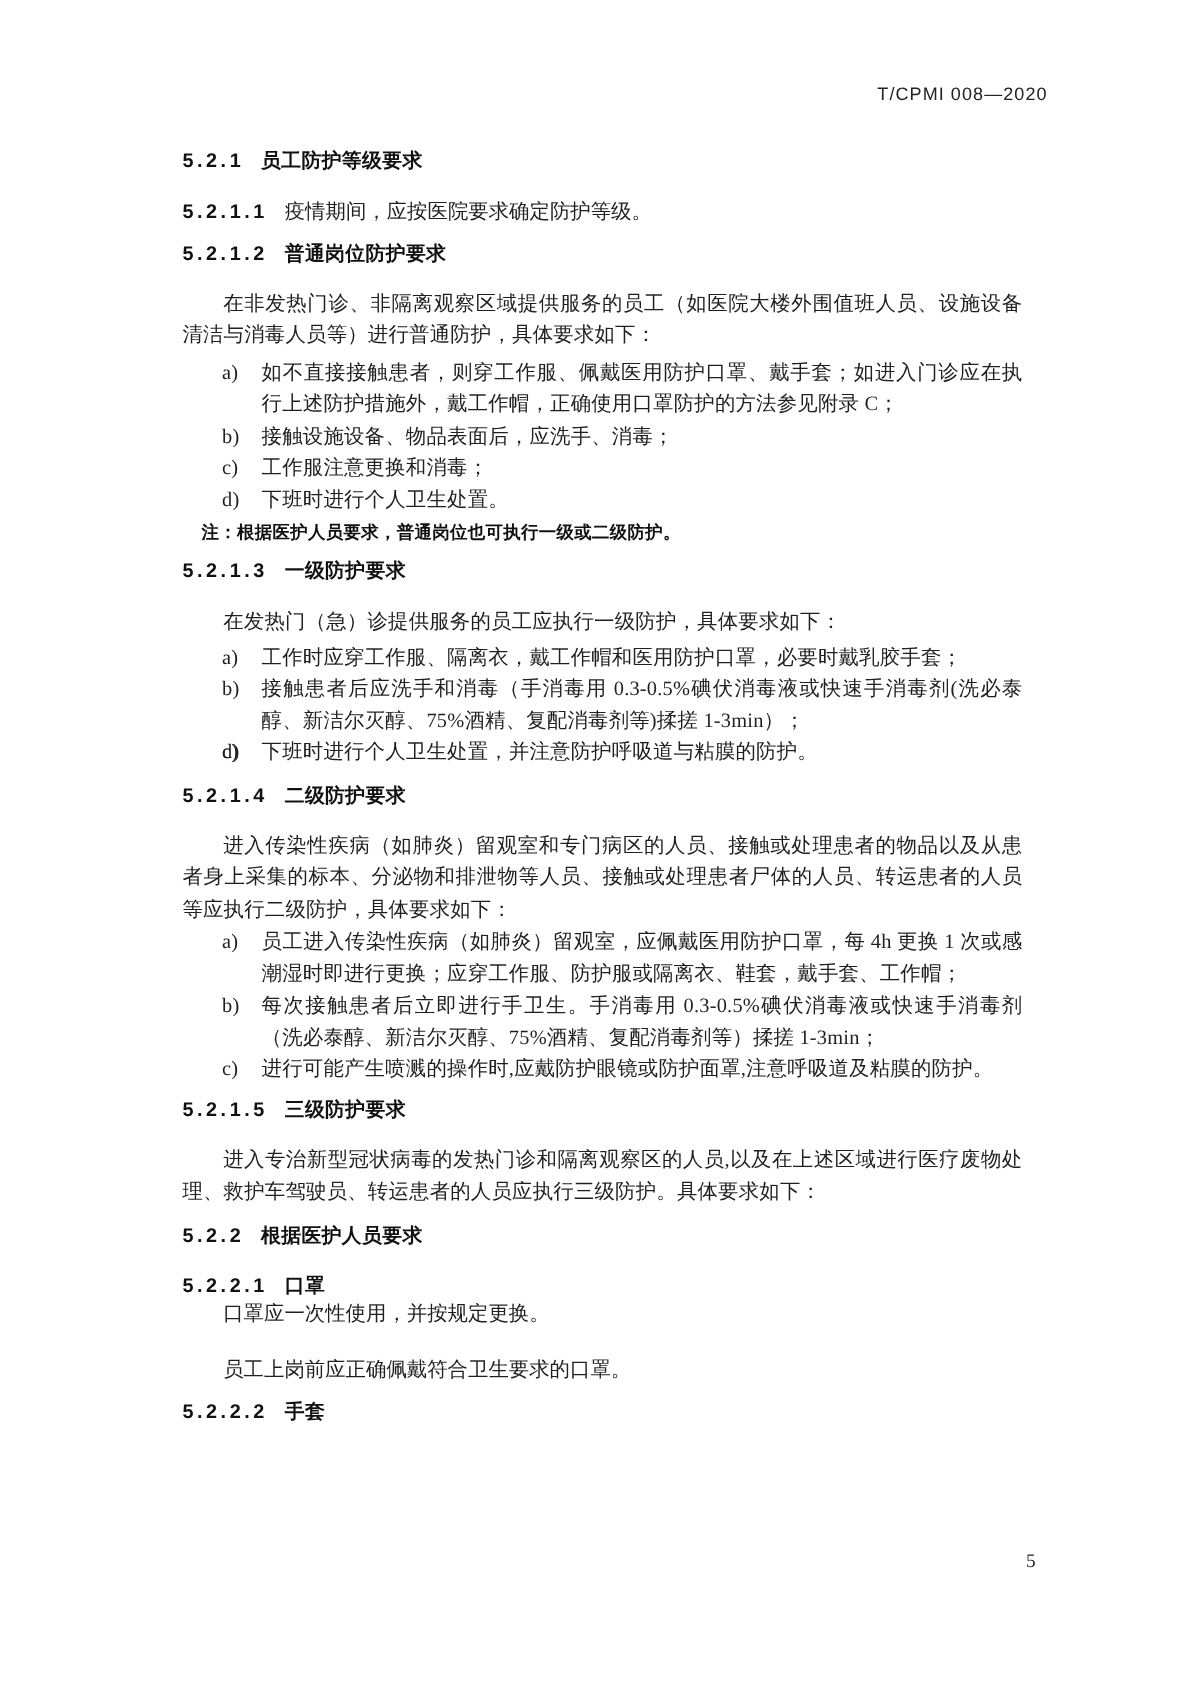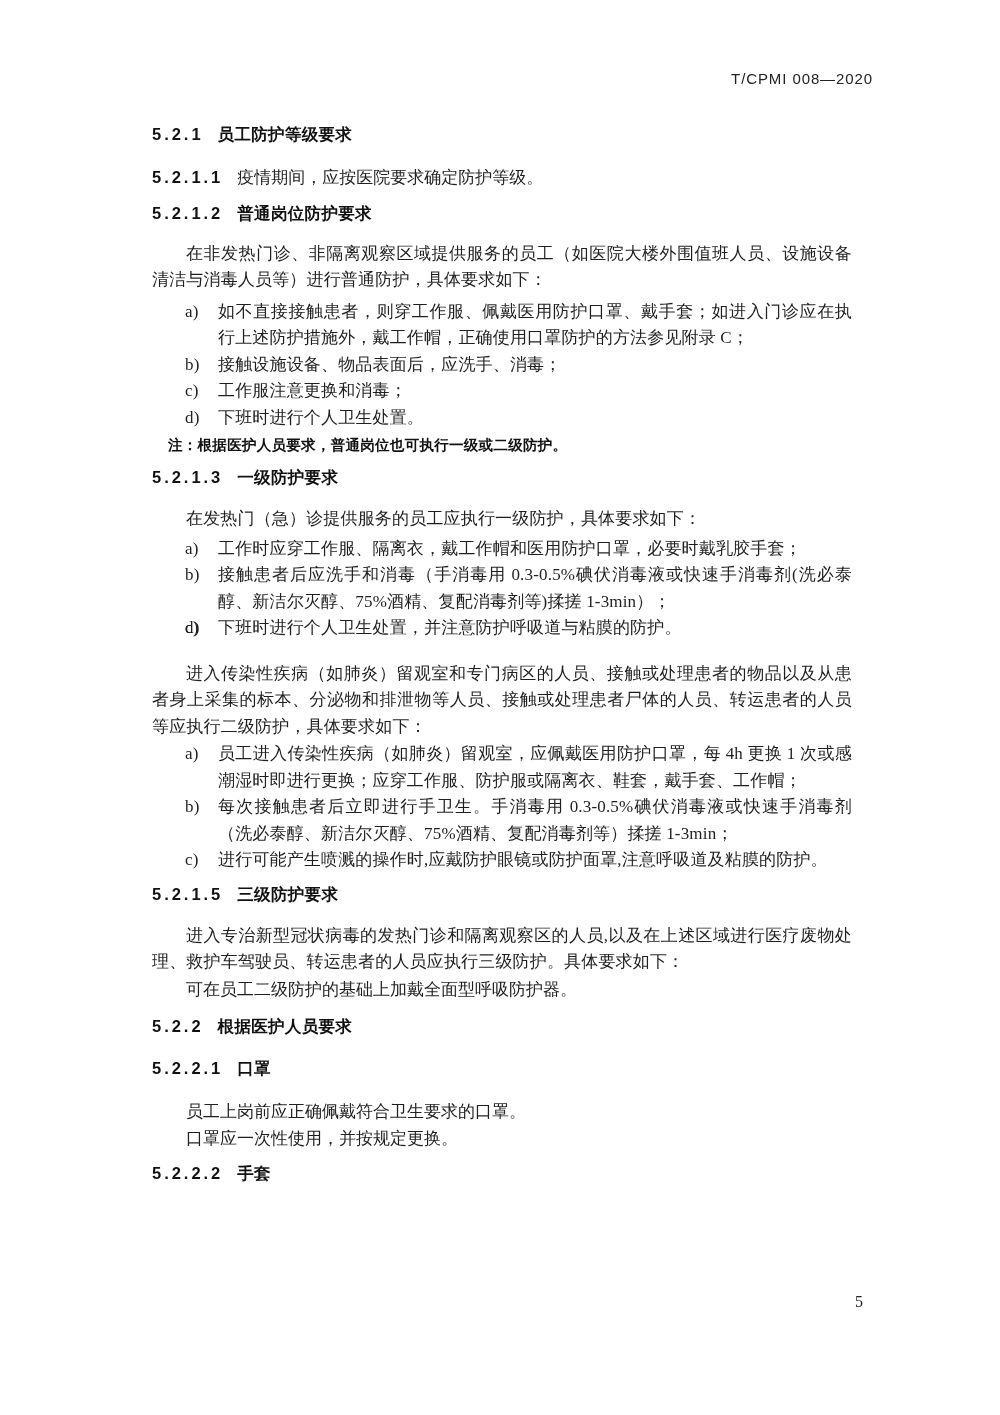--- a/index.html
+++ b/index.html
@@ -180,20 +180,23 @@
         <span class="marker">b)</span><span>接触患者后应洗手和消毒（手消毒用 0.3-0.5%碘伏消毒液或快速手消毒剂(洗必泰醇、新洁尔灭醇、75%酒精、复配消毒剂等)揉搓 1-3min）；</span>
       </div>
       <div class="list-item">
         <span class="marker">c)</span>
       </div>
       <div class="list-item">
         <span class="marker">d)</span><span>下班时进行个人卫生处置，并注意防护呼吸道与粘膜的防护。</span>
       </div>
     </div>
 
+    <div class="clause-head" id="h5214">
+      <span class="num">5.2.1.4</span><span class="title">二级防护要求</span>
+    </div>
 
     <div class="para" id="p5214">进入传染性疾病（如肺炎）留观室和专门病区的人员、接触或处理患者的物品以及从患者身上采集的标本、分泌物和排泄物等人员、接触或处理患者尸体的人员、转运患者的人员等应执行二级防护，具体要求如下：</div>
 
     <div class="list" id="l5214">
       <div class="list-item">
         <span class="marker">a)</span><span>员工进入传染性疾病（如肺炎）留观室，应佩戴医用防护口罩，每 4h 更换 1 次或感潮湿时即进行更换；应穿工作服、防护服或隔离衣、鞋套，戴手套、工作帽；</span>
       </div>
       <div class="list-item">
         <span class="marker">b)</span><span>每次接触患者后立即进行手卫生。手消毒用 0.3-0.5%碘伏消毒液或快速手消毒剂（洗必泰醇、新洁尔灭醇、75%酒精、复配消毒剂等）揉搓 1-3min；</span>
       </div>
@@ -201,33 +204,32 @@
         <span class="marker">c)</span><span>进行可能产生喷溅的操作时,应戴防护眼镜或防护面罩,注意呼吸道及粘膜的防护。</span>
       </div>
     </div>
 
     <div class="clause-head" id="h5215">
       <span class="num">5.2.1.5</span><span class="title">三级防护要求</span>
     </div>
 
     <div class="para" id="p5215">进入专治新型冠状病毒的发热门诊和隔离观察区的人员,以及在上述区域进行医疗废物处理、救护车驾驶员、转运患者的人员应执行三级防护。具体要求如下：</div>
 
-    <div class="plain-line" id="b5215">可在员工二级防护的基础上加戴全面型呼吸防护器。</div>
 
 
     <div class="clause-head" id="h522">
       <span class="num">5.2.2</span><span class="title">根据医护人员要求</span>
     </div>
 
     <div class="clause-head" id="h5221">
       <span class="num">5.2.2.1</span><span class="title">口罩</span>
     </div>
 
+    <div class="plain-line" id="p52212">口罩应一次性使用，并按规定更换。</div>
     <div class="plain-line" id="p52211">员工上岗前应正确佩戴符合卫生要求的口罩。</div>
-    <div class="plain-line" id="p52212">口罩应一次性使用，并按规定更换。</div>
 
     <div class="clause-head" id="h5222">
       <span class="num">5.2.2.2</span><span class="title">手套</span>
     </div>
 
   </div>
 
   <div class="page-footer">5</div>
 
 </div>

